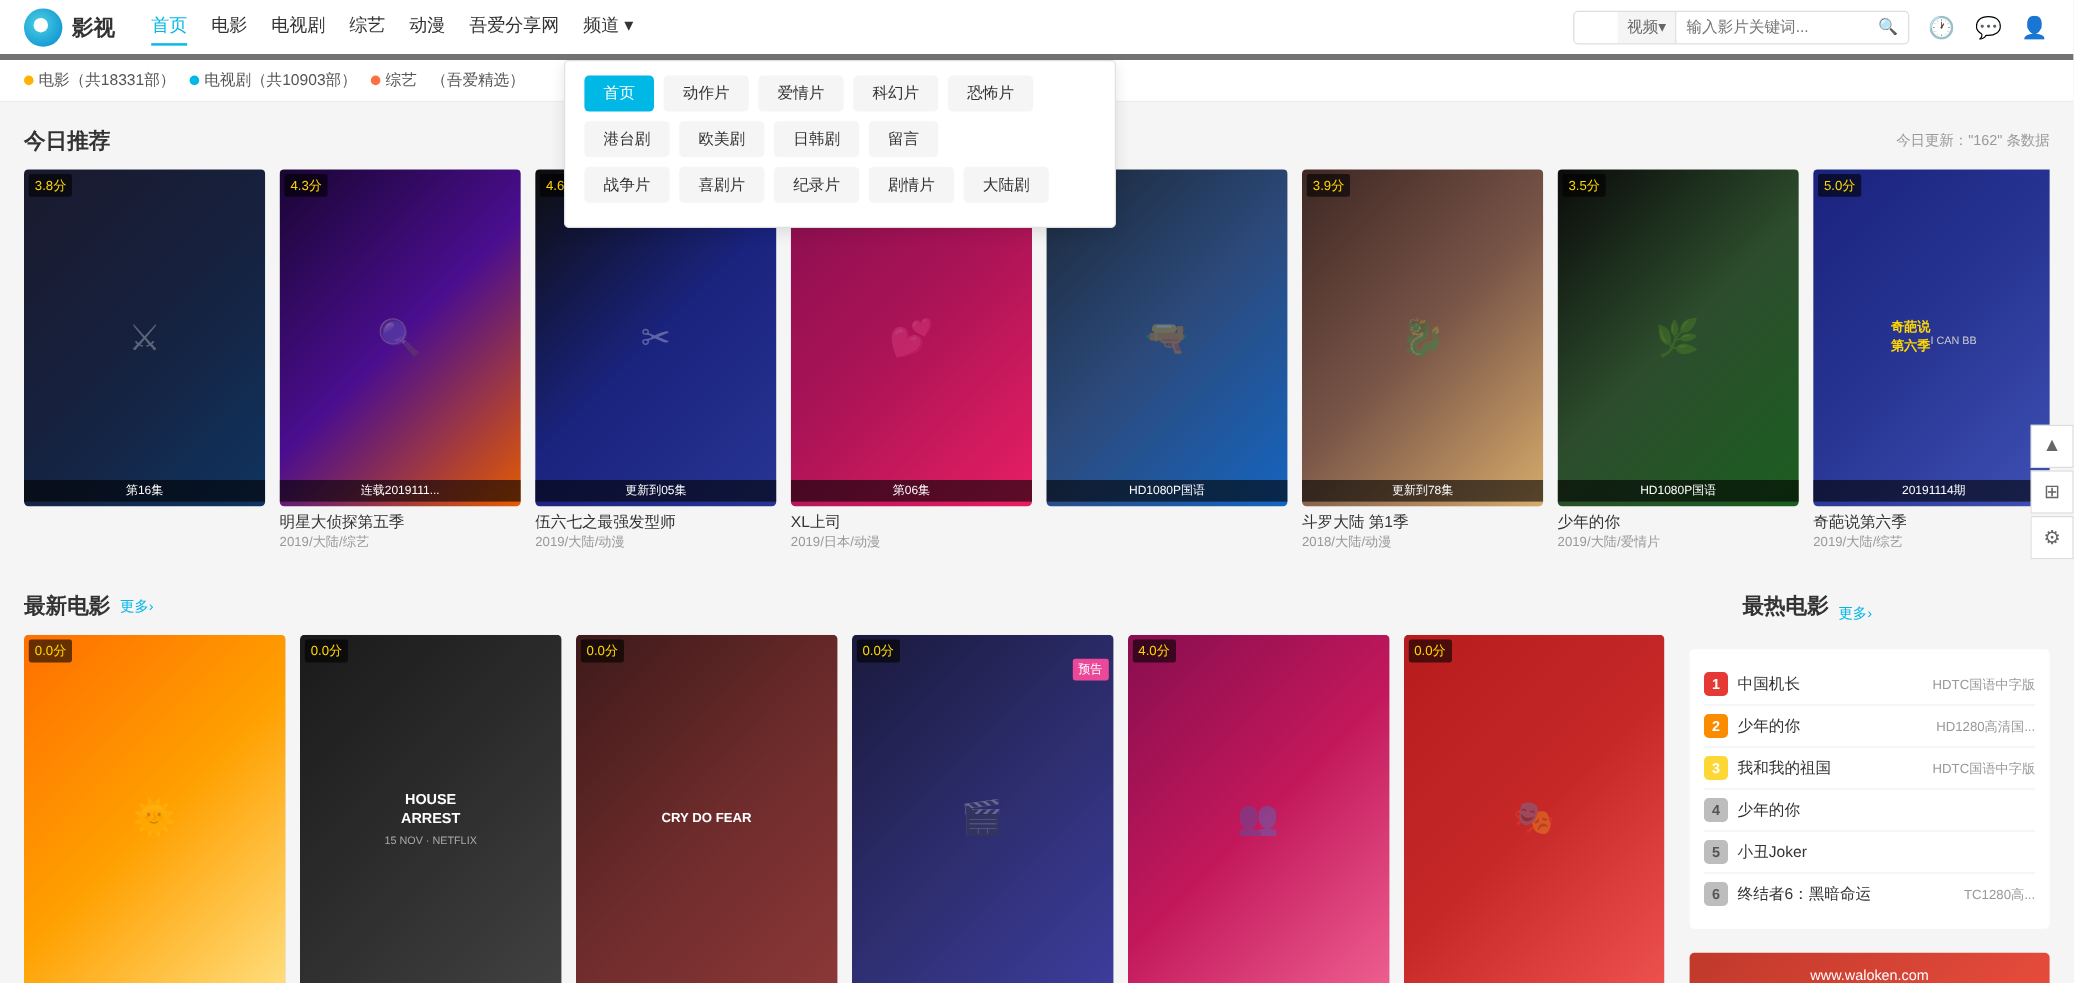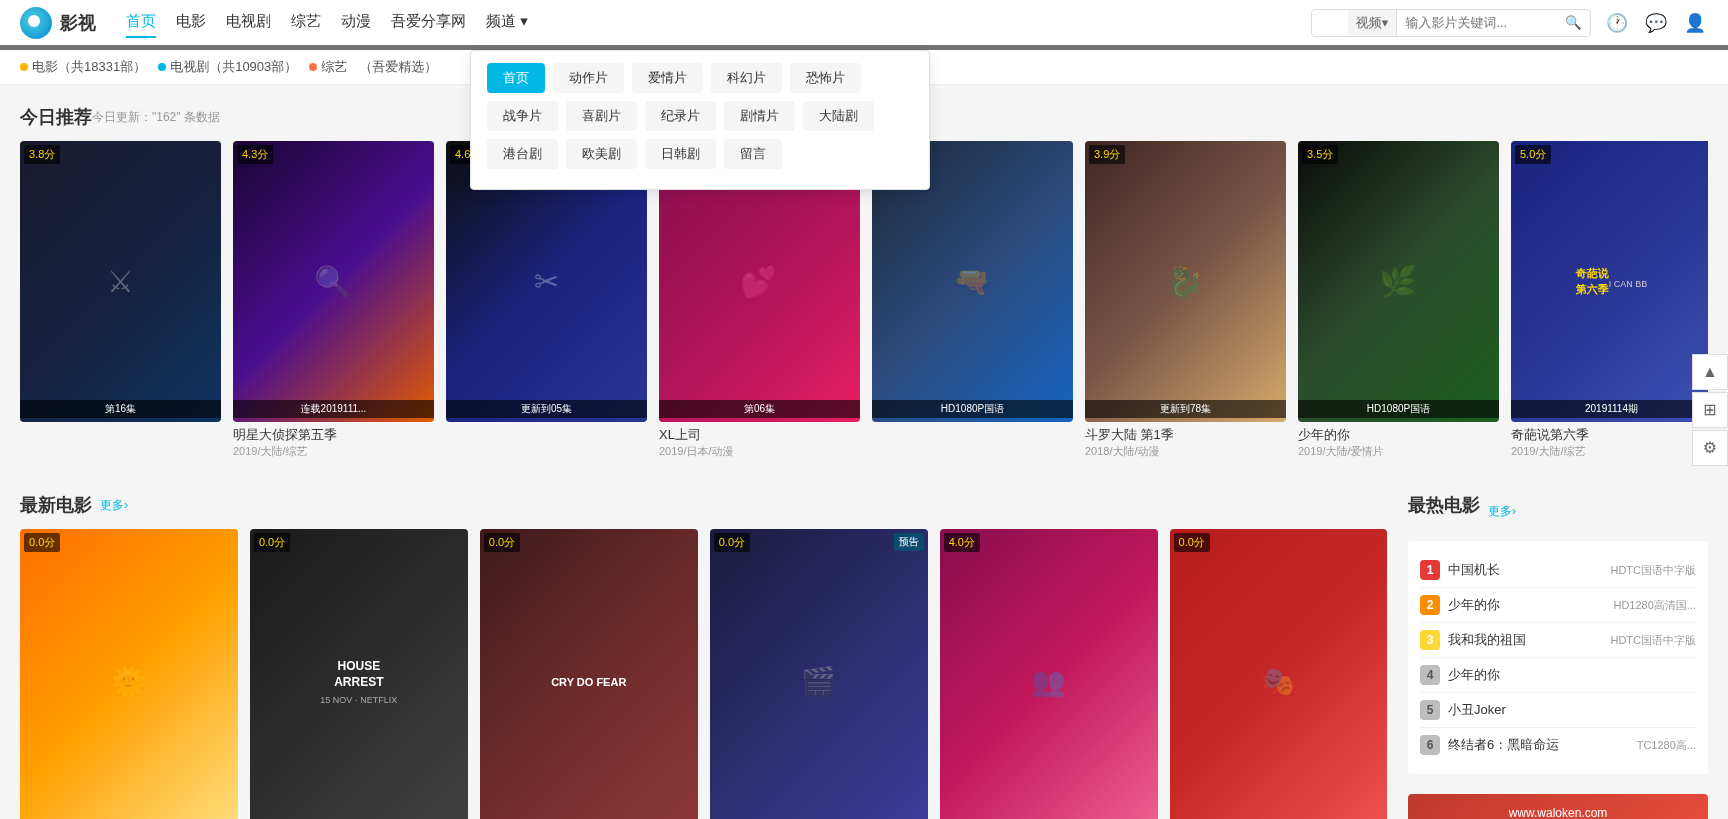--- a/index.html
+++ b/index.html
@@ -32,21 +32,21 @@
     
     .dropdown-overlay { position: absolute; top: 50px; left: 470px; background: white; border: 1px solid #e0e0e0; border-radius: 4px; padding: 12px 16px; z-index: 200; box-shadow: 0 4px 12px rgba(0,0,0,0.1); width: 460px; }
     .dropdown-row { display: flex; align-items: center; gap: 8px; margin-bottom: 8px; flex-wrap: wrap; }
     .dropdown-btn { padding: 6px 16px; border: none; border-radius: 4px; font-size: 13px; cursor: pointer; background: #f5f5f5; color: #333; }
     .dropdown-btn.active { background: #00b8e6; color: white; }
 
     
     .main { padding: 20px; }
 
     
-    .section-header { display: flex; align-items: center; margin-bottom: 12px; }
+    .section-header { display: flex; align-items: center; justify-content: space-between; margin-bottom: 12px; }
     .section-title { font-size: 18px; font-weight: bold; color: #333; }
     .section-update { font-size: 12px; color: #999; }
 
     
     .movie-grid { display: flex; gap: 12px; overflow-x: hidden; margin-bottom: 30px; }
     .movie-card { flex: 0 0 calc(12.5% - 10px); min-width: 155px; cursor: pointer; }
     .movie-thumb { position: relative; width: 100%; padding-top: 140%; border-radius: 4px; overflow: hidden; background: #ddd; }
     .movie-thumb-inner { position: absolute; top: 0; left: 0; width: 100%; height: 100%; }
     .movie-score { position: absolute; top: 4px; left: 4px; background: rgba(0,0,0,0.6); color: #ffd700; font-size: 11px; padding: 2px 5px; border-radius: 2px; z-index: 2; }
     .movie-badge-bottom { position: absolute; bottom: 4px; left: 0; right: 0; background: rgba(0,0,0,0.6); color: white; font-size: 10px; padding: 2px 6px; text-align: center; z-index: 2; }
@@ -89,21 +89,21 @@
 
     
     .side-buttons { position: fixed; right: 0; top: 50%; transform: translateY(-50%); display: flex; flex-direction: column; gap: 2px; z-index: 200; }
     .side-btn { width: 36px; height: 36px; background: #fff; border: 1px solid #ddd; display: flex; align-items: center; justify-content: center; cursor: pointer; font-size: 16px; color: #666; }
 
     
     .latest-grid { display: flex; gap: 12px; flex-wrap: nowrap; overflow: hidden; }
     .latest-card { flex: 0 0 calc(16.66% - 10px); min-width: 140px; cursor: pointer; }
 
     
-    .badge-preview { position: absolute; top: 4px; right: 4px; background: #0c4a6e; color: white; font-size: 10px; padding: 2px 5px; border-radius: 2px; z-index: 2; }
+    .badge-preview { position: absolute; top: 20px; right: 4px; background: #ec4899; color: white; font-size: 10px; padding: 2px 5px; border-radius: 2px; z-index: 2; }
   </style>
 </head>
 <body>
 
 <div class="header">
   <div class="logo">
     <div class="logo-circle"></div>
     <span class="logo-text">影视</span>
   </div>
   <nav class="nav">
@@ -147,32 +147,32 @@
 
 <div class="dropdown-overlay">
   <div class="dropdown-row">
     <button class="dropdown-btn active">首页</button>
     <button class="dropdown-btn">动作片</button>
     <button class="dropdown-btn">爱情片</button>
     <button class="dropdown-btn">科幻片</button>
     <button class="dropdown-btn">恐怖片</button>
   </div>
   <div class="dropdown-row">
+    <button class="dropdown-btn">港台剧</button>
+    <button class="dropdown-btn">欧美剧</button>
+    <button class="dropdown-btn">日韩剧</button>
+    <button class="dropdown-btn">留言</button>
+  </div>
+  <div class="dropdown-row">
     <button class="dropdown-btn">战争片</button>
     <button class="dropdown-btn">喜剧片</button>
     <button class="dropdown-btn">纪录片</button>
     <button class="dropdown-btn">剧情片</button>
     <button class="dropdown-btn">大陆剧</button>
   </div>
-  <div class="dropdown-row">
-    <button class="dropdown-btn">港台剧</button>
-    <button class="dropdown-btn">欧美剧</button>
-    <button class="dropdown-btn">日韩剧</button>
-    <button class="dropdown-btn">留言</button>
-  </div>
 </div>
 
 <div class="main">
 
   <div class="section-header">
     <h2 class="section-title">今日推荐</h2>
     <span class="section-update">今日更新："162" 条数据</span>
   </div>
 
   <div class="movie-grid">
@@ -201,20 +201,24 @@
       </div>
     </div>
 
     <div class="movie-card">
       <div class="movie-thumb">
         <div class="movie-thumb-inner poster-3">
           <div style="width:100%;height:100%;display:flex;align-items:center;justify-content:center;color:rgba(255,255,255,0.3);font-size:30px;">✂</div>
         </div>
         <span class="movie-score">4.6分</span>
         <span class="movie-badge-bottom">更新到05集</span>
+      </div>
+      <div class="movie-info">
+        <div class="movie-title">伍六七之最强发型师</div>
+        <div class="movie-sub">2019/大陆/动漫</div>
       </div>
     </div>
 
     <div class="movie-card">
       <div class="movie-thumb">
         <div class="movie-thumb-inner poster-4">
           <div style="width:100%;height:100%;display:flex;align-items:center;justify-content:center;color:rgba(255,255,255,0.3);font-size:30px;">💕</div>
         </div>
         <span class="movie-score">3.0分</span>
         <span class="movie-badge-bottom">第06集</span>
@@ -353,21 +357,21 @@
               <div style="width:100%;height:100%;display:flex;align-items:center;justify-content:center;color:rgba(255,255,255,0.3);font-size:28px;">🎭</div>
             </div>
             <span class="movie-score">0.0分</span>
           </div>
 
         </div>
       </div>
     </div>
 
     <div class="hot-movies">
-      <div style="display:flex;align-items:center;margin-bottom:12px;">
+      <div style="display:flex;align-items:center;margin-bottom:12px;margin-left:44px;">
         <h2 class="hot-title">最热电影</h2>
         <span class="more-link">更多›</span>
       </div>
       <div class="hot-list">
         <div class="hot-item">
           <div class="hot-rank rank-1">1</div>
           <span class="hot-name">中国机长</span>
           <span class="hot-quality">HDTC国语中字版</span>
         </div>
         <div class="hot-item">

